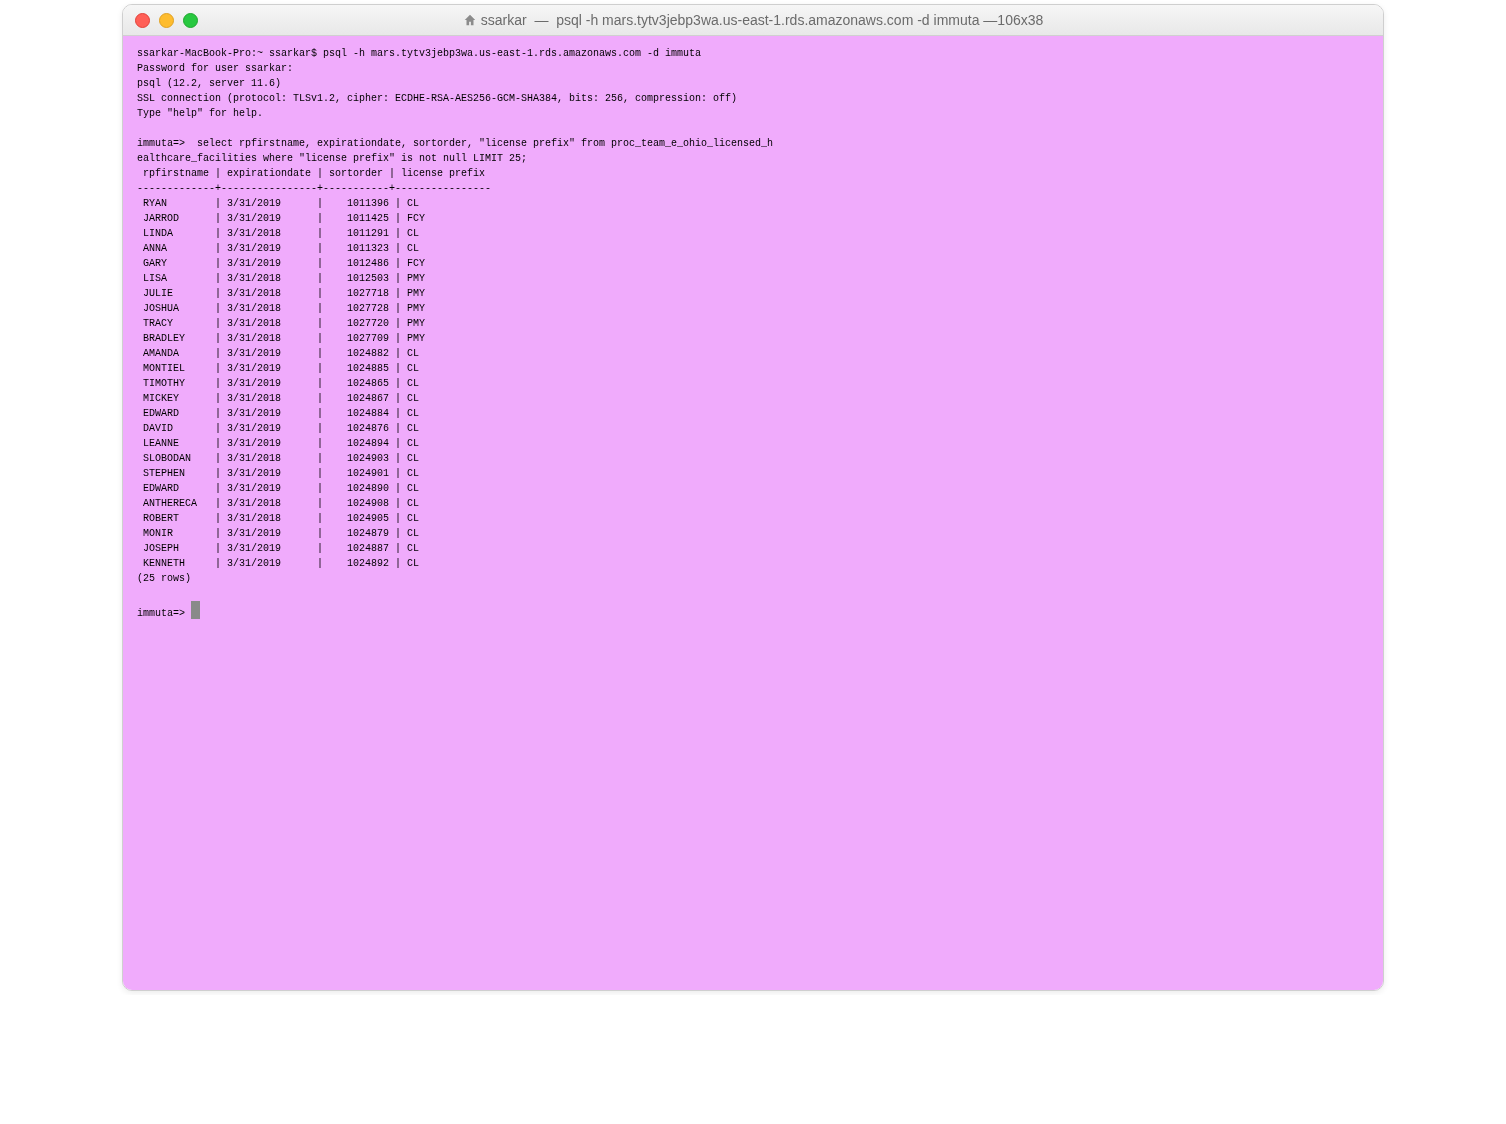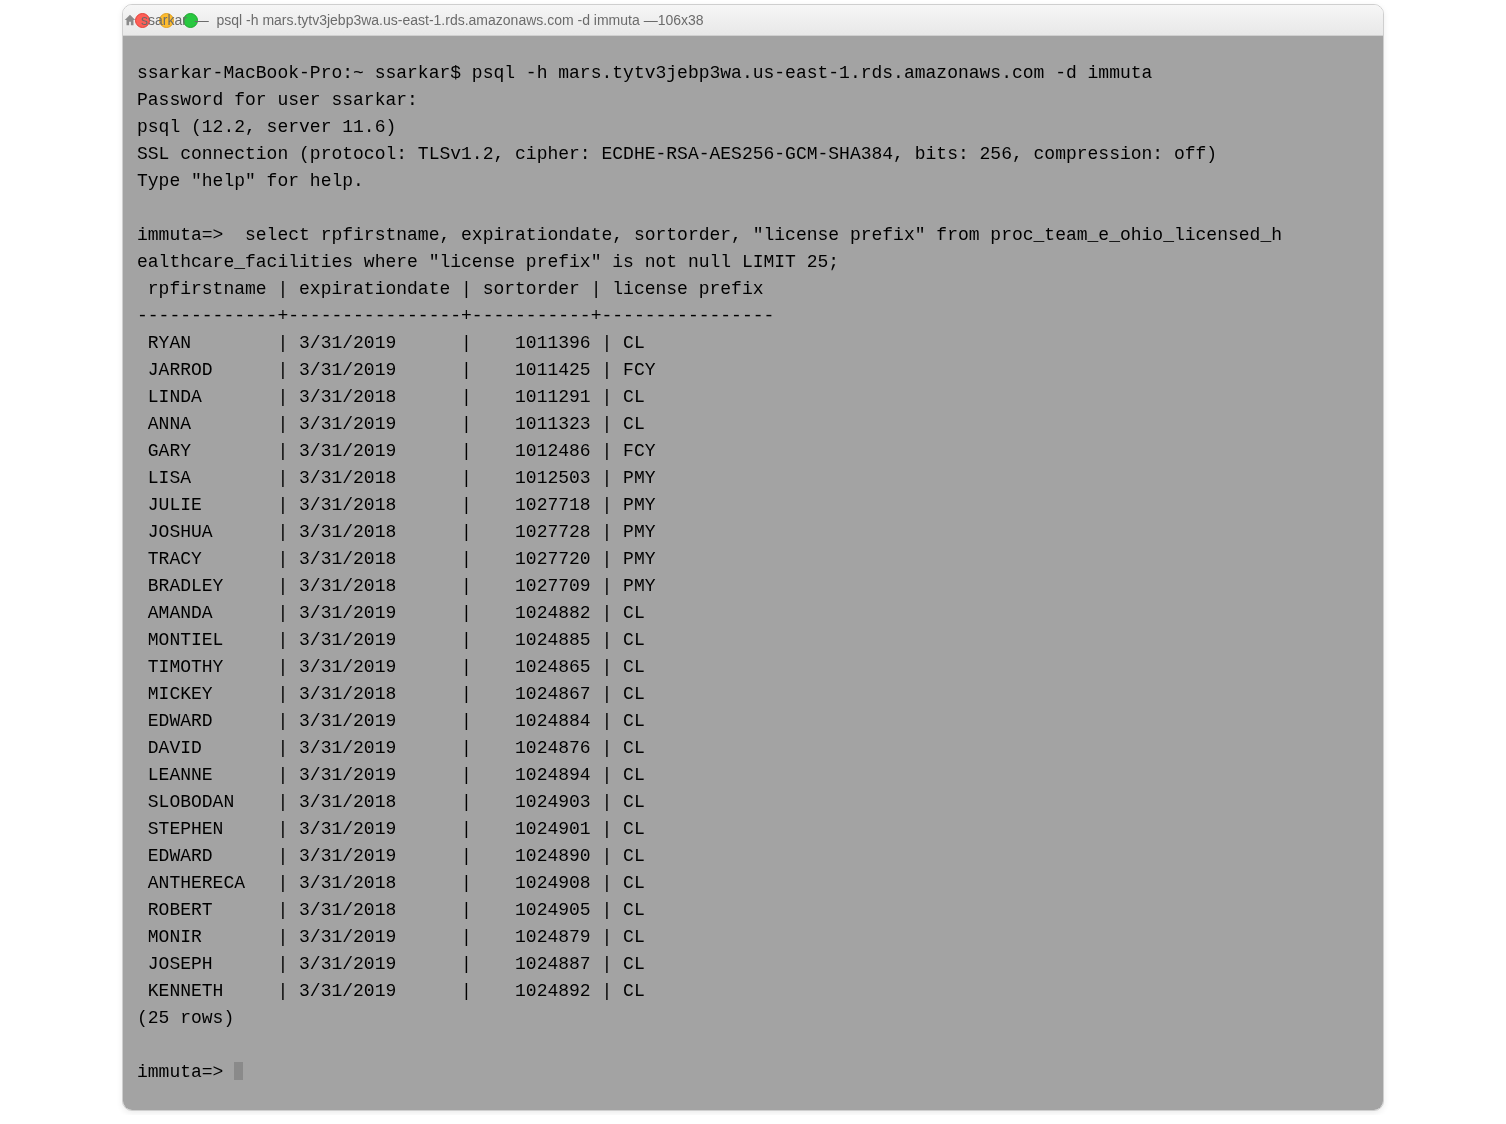--- a/index.html
+++ b/index.html
@@ -24,40 +24,40 @@
     position:relative;
     font-size:14px;
     color:#4a4a4a;
   }
   .traffic{display:flex;gap:9px;padding-left:12px;}
   .tl{width:13px;height:13px;border-radius:50%;}
   .tl.red{background:#ff5f57;border:1px solid #e14038;}
   .tl.yellow{background:#febc2e;border:1px solid #dfa023;}
   .tl.green{background:#28c840;border:1px solid #1fa72f;}
   .titletext{
-    position:absolute;left:0;right:0;text-align:left;
+    position:absolute;left:0;right:0;text-align:center;
     font-weight:400;
     color:#6b6b6b;
     pointer-events:none;
     white-space:nowrap;
     overflow:hidden;
   }
   .home-icon{
     display:inline-block;width:14px;height:14px;vertical-align:-2px;margin-right:4px;
     position:relative;
   }
   .home-icon svg{width:14px;height:14px;fill:#8b8b8b;}
   .term{
-    padding:24px 14px 24px 14px;
+    padding:10px 14px 24px 14px;
     font-family:"SF Mono",Menlo,Consolas,"Liberation Mono",monospace;
-    font-size:18px;
+    font-size:10px;
     line-height:1.5;
     white-space:pre;
     color:#000;
-    background:#a3a3a3;
+    background:#f0abfc;
     min-height:920px;
   }
   .cursor{
     display:inline-block;width:9px;height:18px;
     background:#8a8a8a;vertical-align:-3px;
   }
 </style>
 </head>
 <body>
 

